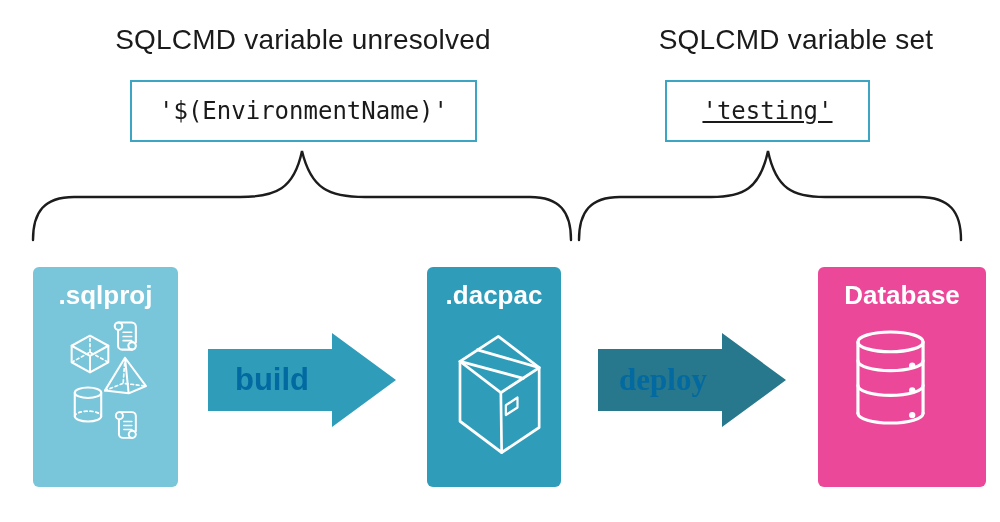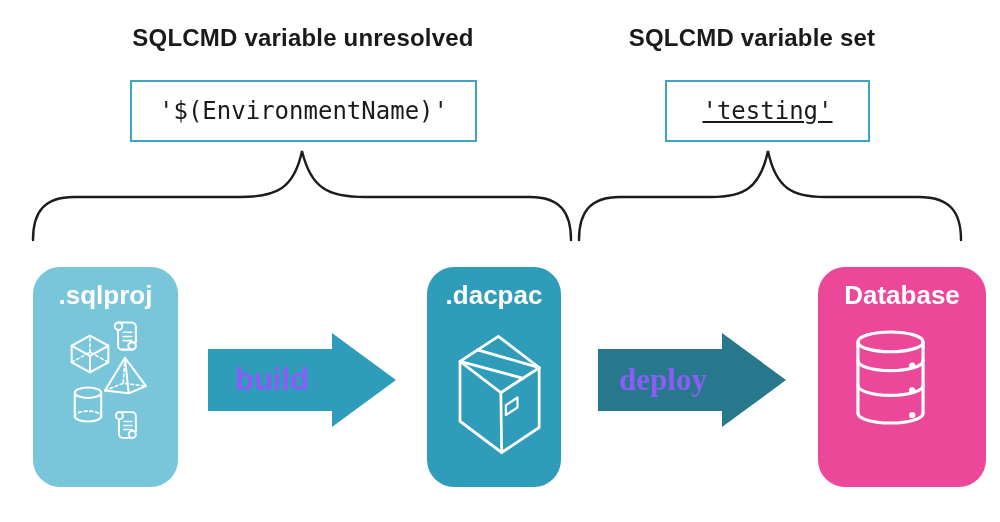--- a/index.html
+++ b/index.html
@@ -2,50 +2,50 @@
 <html><head>
 <meta charset="utf-8">
 <style>
   html,body{margin:0;padding:0;background:#fff;}
   .stage{
     position:relative;width:1000px;height:522px;background:#fff;overflow:hidden;
     font-family:"Liberation Sans",sans-serif;
   }
   .heading{
     position:absolute;top:24px;width:400px;text-align:center;
-    font-size:24px;font-weight:bold;color:#1a1a1a;letter-spacing:0.2px;
+    font-size:28px;font-weight:normal;color:#1a1a1a;letter-spacing:0.2px;
   }
   #heading-left{left:103px;}
-  #heading-right{left:552px;}
+  #heading-right{left:596px;}
   .codebox{
     position:absolute;top:80px;height:62px;box-sizing:border-box;
     border:2.5px solid #3ba5c3;background:#fff;
     display:flex;align-items:center;justify-content:center;
     font-family:"DejaVu Sans Mono","Liberation Mono",monospace;
     font-size:24px;color:#1a1a1a;white-space:nowrap;
   }
   #code-left{left:130px;width:347px;}
   #code-right{left:665px;width:205px;text-decoration:underline;}
   svg.overlay{position:absolute;left:0;top:0;pointer-events:none;}
   .brace{fill:none;stroke:#1c1c1c;stroke-width:2.4;stroke-linecap:round;}
   .card{
-    position:absolute;top:267px;height:220px;border-radius:27px;
+    position:absolute;top:267px;height:220px;border-radius:6px;
     display:flex;flex-direction:column;align-items:center;
   }
   #card-sqlproj{left:33px;width:145px;background:#79c6db;}
   #card-dacpac{left:427px;width:134px;background:#2f9dba;}
   #card-database{left:818px;width:168px;background:#ec4899;text-align:center;}
   .card-title{margin-top:13px;font-size:26px;font-weight:bold;color:#fff;}
   .icon{position:absolute;}
   .icon svg{display:block;width:100%;height:100%;}
   .wicon{fill:none;stroke:#fff;stroke-width:2.2;stroke-linecap:round;stroke-linejoin:round;}
   .wicon-bold{fill:none;stroke:#fff;stroke-width:3.2;stroke-linecap:round;stroke-linejoin:round;}
   .dash{stroke-dasharray:3 3;stroke-width:1.8;}
   .arrow-label{
-    position:absolute;top:360px;text-align:center;color:#8b5cf6;
+    position:absolute;top:360px;text-align:center;color:#0369a1;
     font-size:31px;font-weight:bold;line-height:40px;
   }
   #label-build{left:208px;width:128px;}
   #label-deploy{left:598px;width:130px;font-family:Liberation Serif, serif;}
 </style>
 </head>
 <body>
 
 <div class="stage">
 

